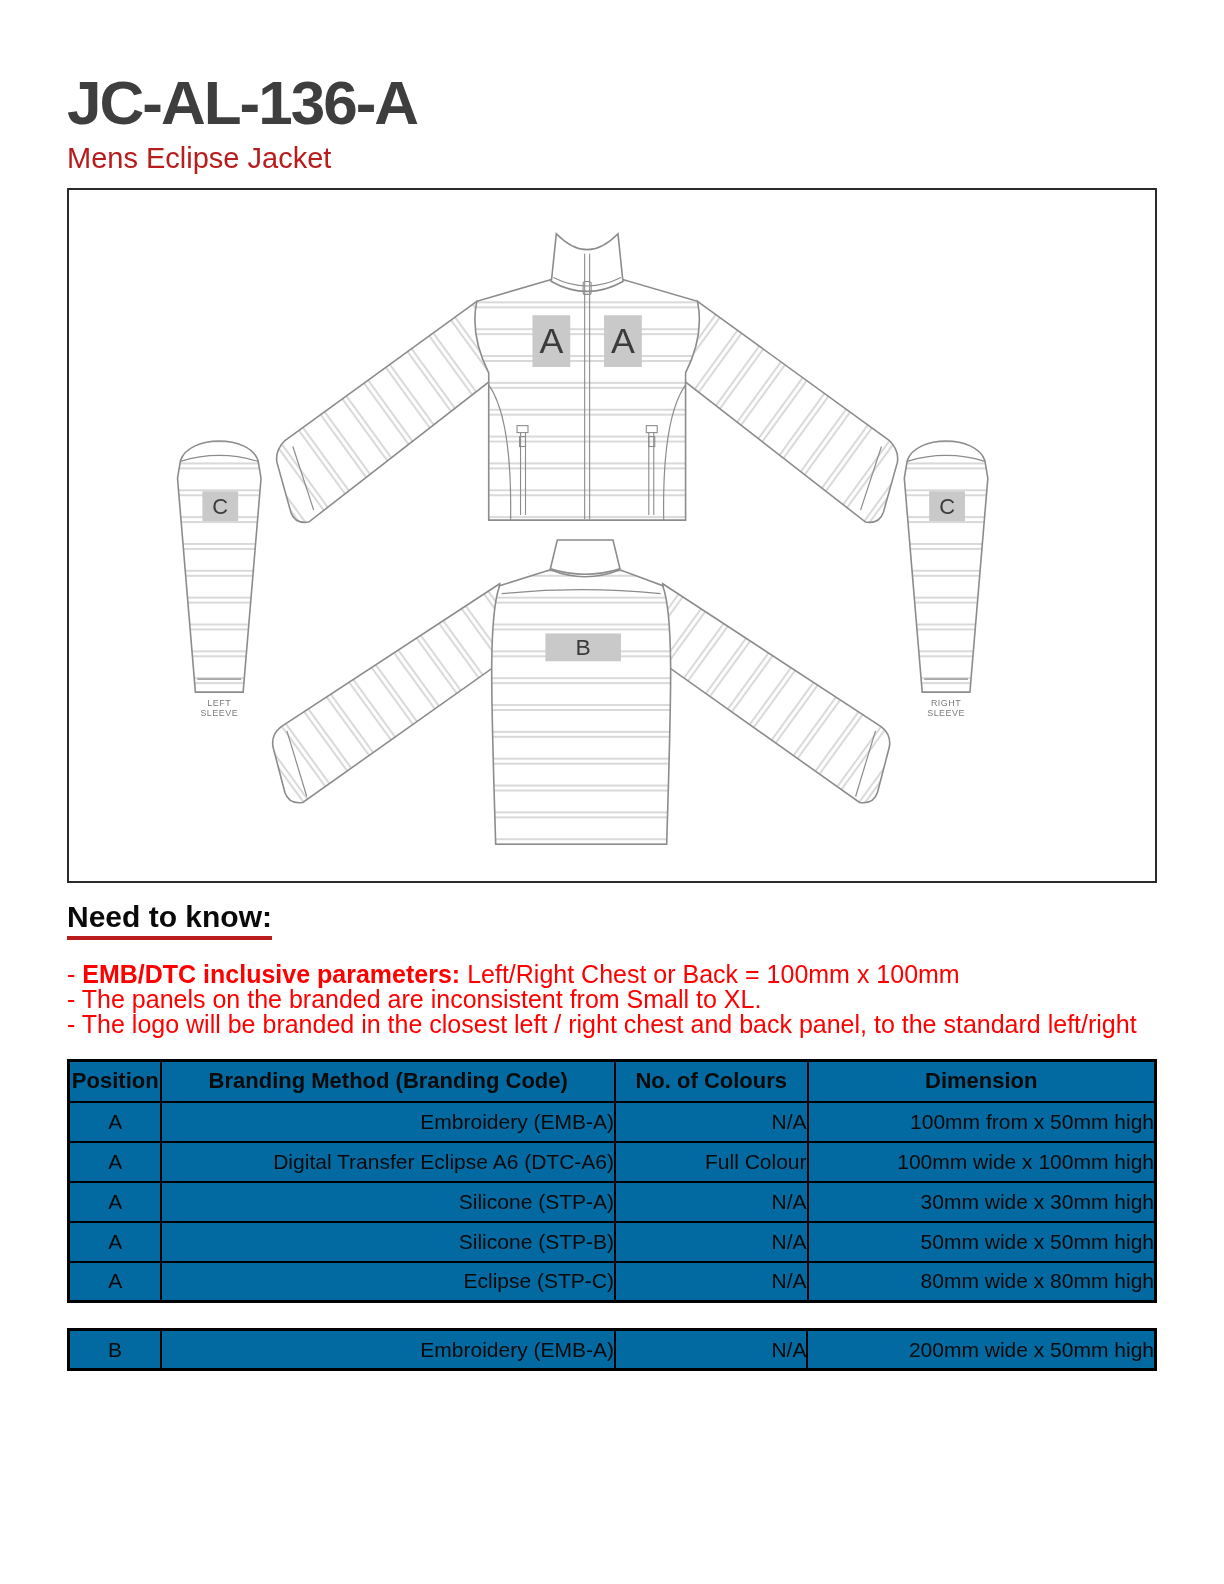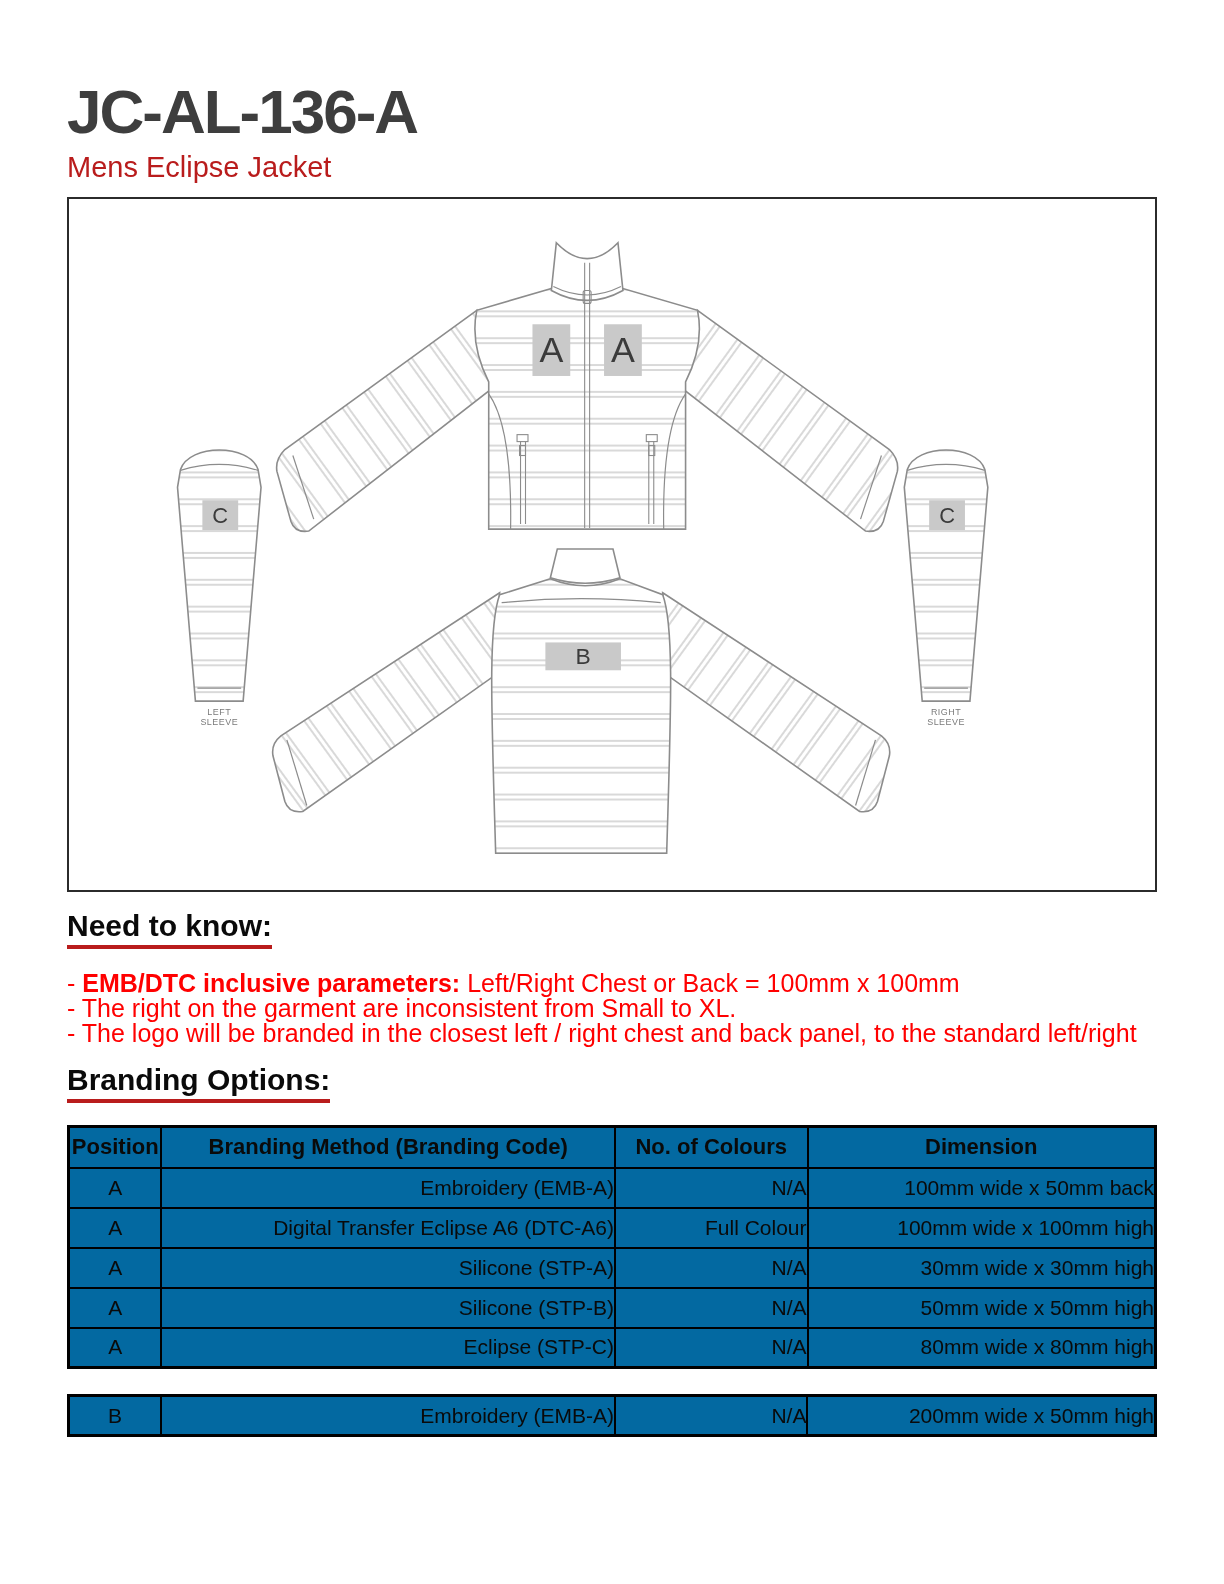--- a/index.html
+++ b/index.html
@@ -4,21 +4,21 @@
 <style>
   * { box-sizing: border-box; margin: 0; padding: 0; }
   html, body { background: #ffffff; }
   body {
     width: 1224px; height: 1584px;
     font-family: "Liberation Sans", sans-serif;
     color: #000;
     position: relative;
     overflow: hidden;
   }
-  .content { margin: 9px 67px; width: 1090px; }
+  .content { margin: 0 67px; width: 1090px; }
 
   .page-title {
     padding-top: 70px;
     font-size: 62px;
     font-weight: bold;
     letter-spacing: -2px;
     color: #3e3e3e;
     line-height: 1.05;
   }
   .page-subtitle {
@@ -197,27 +197,24 @@
     </svg>
   </div>
 
   <div>
     <span class="section-heading">Need to know:</span>
   </div>
 
 
   <div class="warning-block">
     <div><span>- </span><span class="b">EMB/DTC inclusive parameters:</span><span> Left/Right Chest or Back = 100mm x 100mm</span></div>
-    <div>- The right on the garment are inconsistent from Small to XL.</div>
+    <div>- The panels on the branded are inconsistent from Small to XL.</div>
     <div>- The logo will be branded in the closest left / right chest and back panel, to the standard left/right</div>
   </div>
 
-  <div>
-    <span class="section-heading">Branding Options:</span>
-  </div>
 
   <table class="branding-table">
     <colgroup>
       <col class="col-pos">
         <col class="col-method">
         <col class="col-colours">
         <col class="col-dim">
     </colgroup>
     <thead>
       <tr>
@@ -225,21 +222,21 @@
         <th>Branding Method (Branding Code)</th>
         <th>No. of Colours</th>
         <th>Dimension</th>
       </tr>
     </thead>
     <tbody>
       <tr>
         <td class="c">A</td>
         <td class="l">Embroidery (EMB-A)</td>
         <td class="l">N/A</td>
-        <td class="l">100mm wide x 50mm back</td>
+        <td class="l">100mm from x 50mm high</td>
       </tr>
       <tr>
         <td class="c">A</td>
         <td class="l">Digital Transfer Eclipse A6 (DTC-A6)</td>
         <td class="l">Full Colour</td>
         <td class="l">100mm wide x 100mm high</td>
       </tr>
       <tr>
         <td class="c">A</td>
         <td class="l">Silicone (STP-A)</td>

